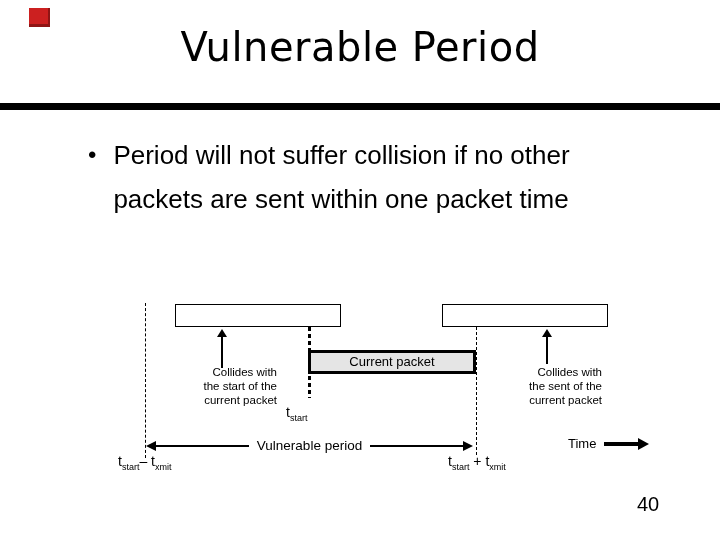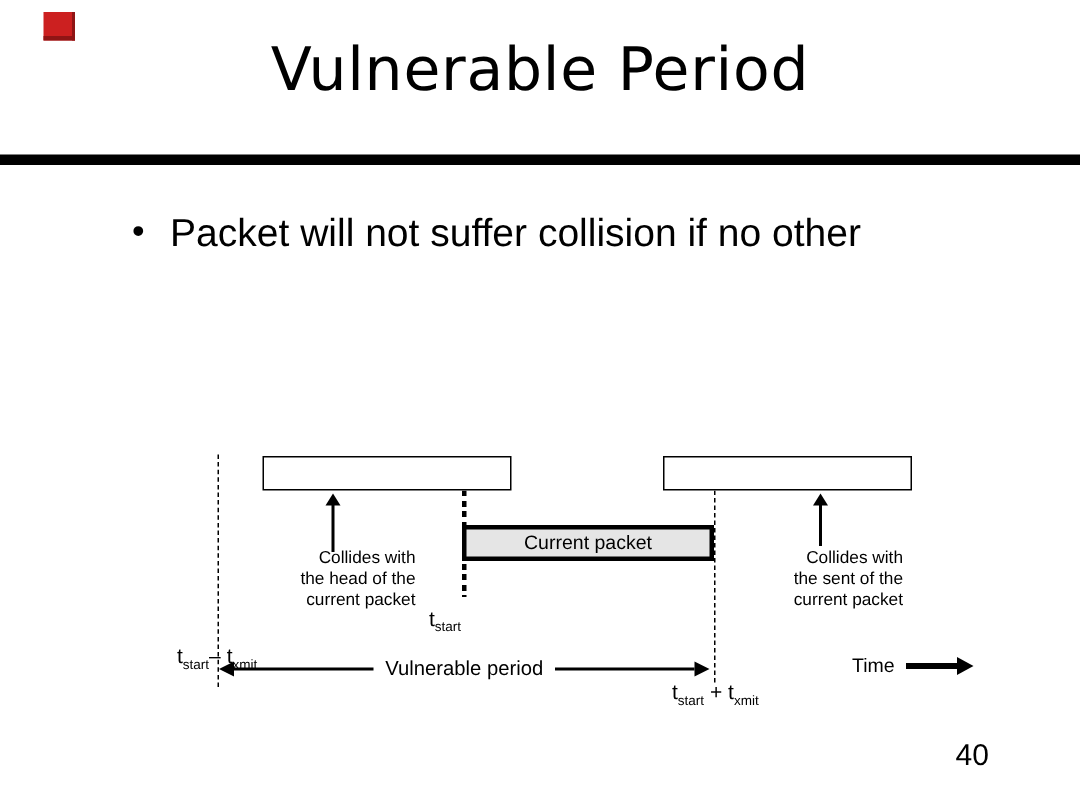--- a/index.html
+++ b/index.html
@@ -60,21 +60,22 @@
 
   <div class="accent-square" style="background:#cc2020;border-bottom:3px solid #8f1515;border-right:2px solid #8f1515;"></div>
 
   <div class="slide-title">Vulnerable Period</div>
 
   <div class="title-rule"></div>
 
   <div class="bullet-item">
     <span class="bullet-marker">•</span>
     <div class="bullet-lines">
-      <div>Packet will not suffer collision if no other</div>
+      <div>Period will not suffer collision if no other</div>
+      <div>packets are sent within one packet time</div>
     </div>
   </div>
 
   <div class="dashed-v" style="left:145px;top:303px;height:155px;"></div>
   <div class="dashed-v" style="left:476px;top:327px;height:128px;"></div>
   <div class="dotted-v" style="left:308px;top:327px;height:71px;"></div>
 
   <div class="rect-packet" style="left:175px;top:304px;"></div>
   <div class="rect-packet" style="left:442px;top:304px;"></div>
 
@@ -86,42 +87,42 @@
     <span class="head"></span>
     <span class="stem" style="height:33px;"></span>
   </div>
   <div class="up-arrow" style="left:542px;top:329px;height:36px;">
     <span class="head"></span>
     <span class="stem" style="height:29px;"></span>
   </div>
 
   <div class="side-label" style="left:167px;top:365px;">
     <div>Collides with</div>
-    <div>the head of the</div>
+    <div>the start of the</div>
     <div>current packet</div>
   </div>
   <div class="side-label" style="left:492px;top:365px;">
     <div>Collides with</div>
     <div>the sent of the</div>
     <div>current packet</div>
   </div>
 
   <div class="math-label" style="left:286px;top:404px;">
     <span>t</span><sub>start</sub>
   </div>
 
   <div class="vp-arrow">
     <span class="head-l"></span>
     <span class="line"></span>
     <span class="vp-text">Vulnerable period</span>
     <span class="line"></span>
     <span class="head-r"></span>
   </div>
 
-  <div class="math-label" style="left:118px;top:429px;">
+  <div class="math-label" style="left:118px;top:453px;">
     <span>t</span><sub>start</sub><span>– </span><span>t</span><sub>xmit</sub>
   </div>
   <div class="math-label" style="left:448px;top:453px;">
     <span>t</span><sub>start</sub><span> + </span><span>t</span><sub>xmit</sub>
   </div>
 
   <div class="time-group">
     <span class="time-text">Time</span>
     <span class="time-line"></span>
     <span class="time-head"></span>

